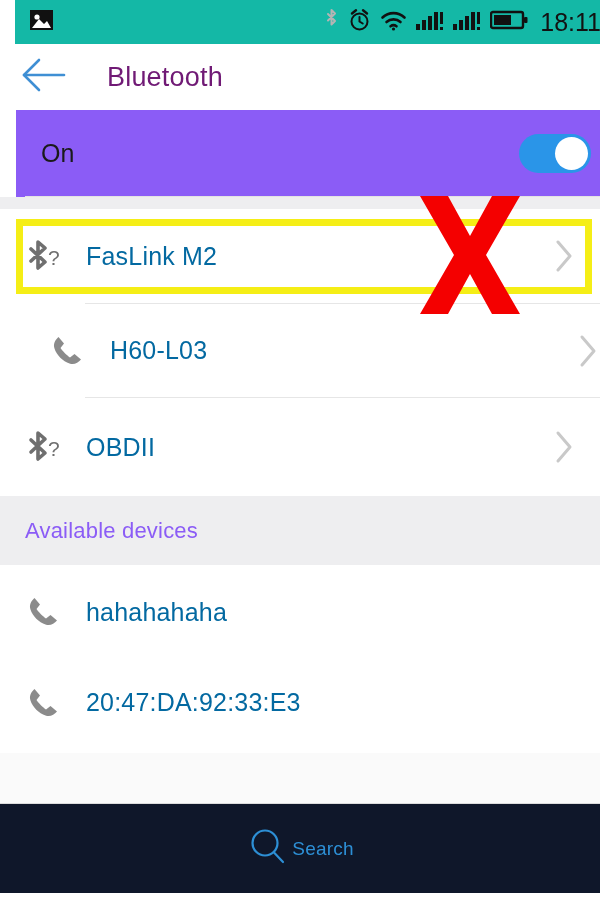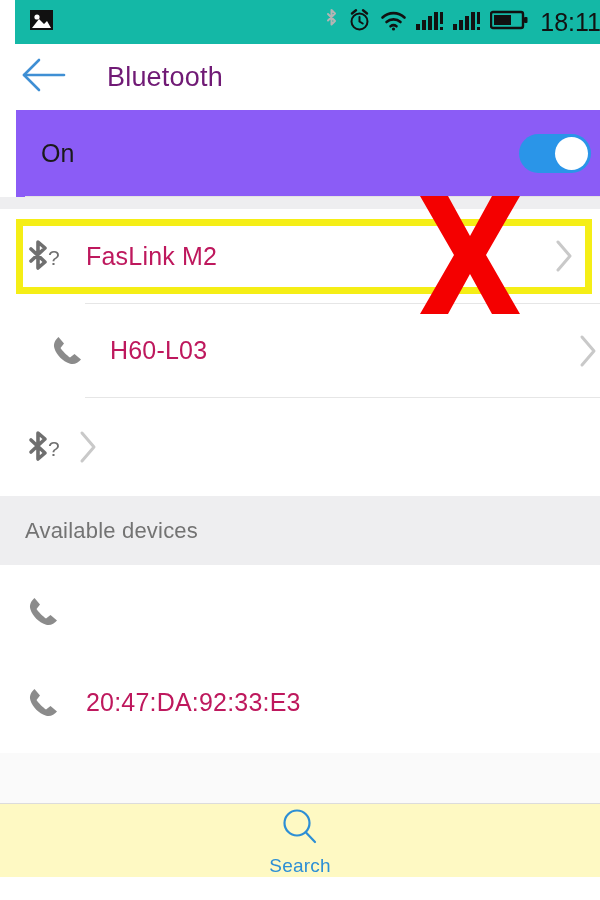--- a/index.html
+++ b/index.html
@@ -129,21 +129,21 @@
   .device-icon {
     width: 56px;
     min-width: 56px;
     margin-left: 22px;
     display: flex;
     align-items: center;
     justify-content: flex-start;
   }
   .device-name {
     font-size: 25px;
-    color: #be185d;
+    color: #0369a1;
     margin-left: 8px;
     letter-spacing: 0.2px;
     flex: 1 1 auto;
   }
   .chevron {
     margin-right: 26px;
     display: flex;
     align-items: center;
   }
   .row-divider {
@@ -158,41 +158,41 @@
   .section-header {
     position: absolute;
     left: 0;
     width: 600px;
     background: #eeeef0;
     display: flex;
     align-items: center;
   }
   .section-header-label {
     font-size: 22px;
-    color: #737373;
+    color: #8b5cf6;
     margin-left: 25px;
     letter-spacing: 0.2px;
   }
 
   
   .bottom-spacer {
     position: absolute;
     left: 0;
     width: 600px;
     background: #fafafa;
   }
   .bottom-bar {
     position: absolute;
     left: 0; top: 803px;
-    width: 600px; height: 74px;
-    background: #fef9c3;
+    width: 600px; height: 90px;
+    background: #0f172a;
     border-top: 1px solid #dcdcdc;
     box-sizing: border-box;
     display: flex;
-    flex-direction: column;
+    flex-direction: row;
     align-items: center;
     justify-content: center;
     gap: 2px;
     cursor: pointer;
   }
   .bottom-bar-label {
     font-size: 19px;
     color: #2d8fd5;
     letter-spacing: 0.2px;
   }
@@ -342,38 +342,40 @@
   </div>
   <div class="row-divider" style="top:397px;"></div>
 
   <div class="device-row" style="top:398px; height:98px;">
     <span class="device-icon">
       <svg width="42" height="42" viewBox="0 0 42 42">
         <path d="M9 14 L23 27 L16 33 L16 7 L23 13 L9 26" stroke="#6f6f6f" stroke-width="3.6" fill="none" stroke-linecap="round" stroke-linejoin="round"></path>
         <text x="26" y="30" font-family="Liberation Sans, sans-serif" font-size="21" fill="#6f6f6f">?</text>
       </svg>
     </span>
+    <span class="device-name">OBDII</span>
     <span class="chevron">
       <svg width="20" height="34" viewBox="0 0 20 34">
         <path d="M4 3 L16 17 L4 31" stroke="#c9c9c9" stroke-width="3" fill="none" stroke-linecap="round" stroke-linejoin="round"></path>
       </svg>
     </span>
   </div>
 
   <div class="section-header" style="top:496px; height:69px;">
     <span class="section-header-label">Available devices</span>
   </div>
 
   <div class="device-row" style="top:565px; height:94px;">
     <span class="device-icon">
       <svg width="42" height="42" viewBox="0 0 42 42">
         <path d="M12.5 7 C9 10 7 14 8.5 18.5 C10.5 25 17 31.5 23.5 33.5 C28 35 32 33 35 29.5
                  L28.5 24 L24 27.5 C21 25.5 16.5 21 14.5 18 L18 13.5 Z" fill="#8b8b8b"></path>
       </svg>
     </span>
+    <span class="device-name">hahahahaha</span>
   </div>
   <div class="row-divider" style="top:659px;"></div>
 
   <div class="device-row" style="top:656px; height:93px;align-items:center;">
     <span class="device-icon">
       <svg width="42" height="42" viewBox="0 0 42 42">
         <path d="M12.5 7 C9 10 7 14 8.5 18.5 C10.5 25 17 31.5 23.5 33.5 C28 35 32 33 35 29.5
                  L28.5 24 L24 27.5 C21 25.5 16.5 21 14.5 18 L18 13.5 Z" fill="#8b8b8b"></path>
       </svg>
     </span>

